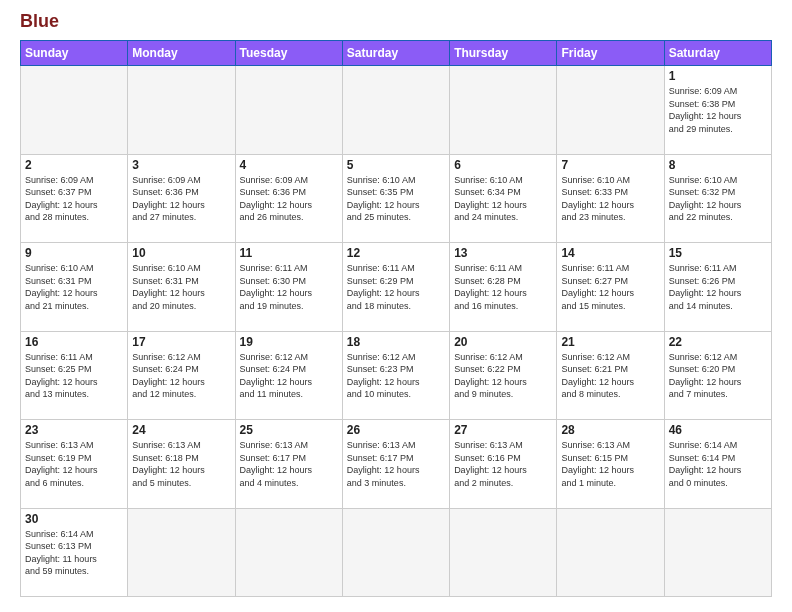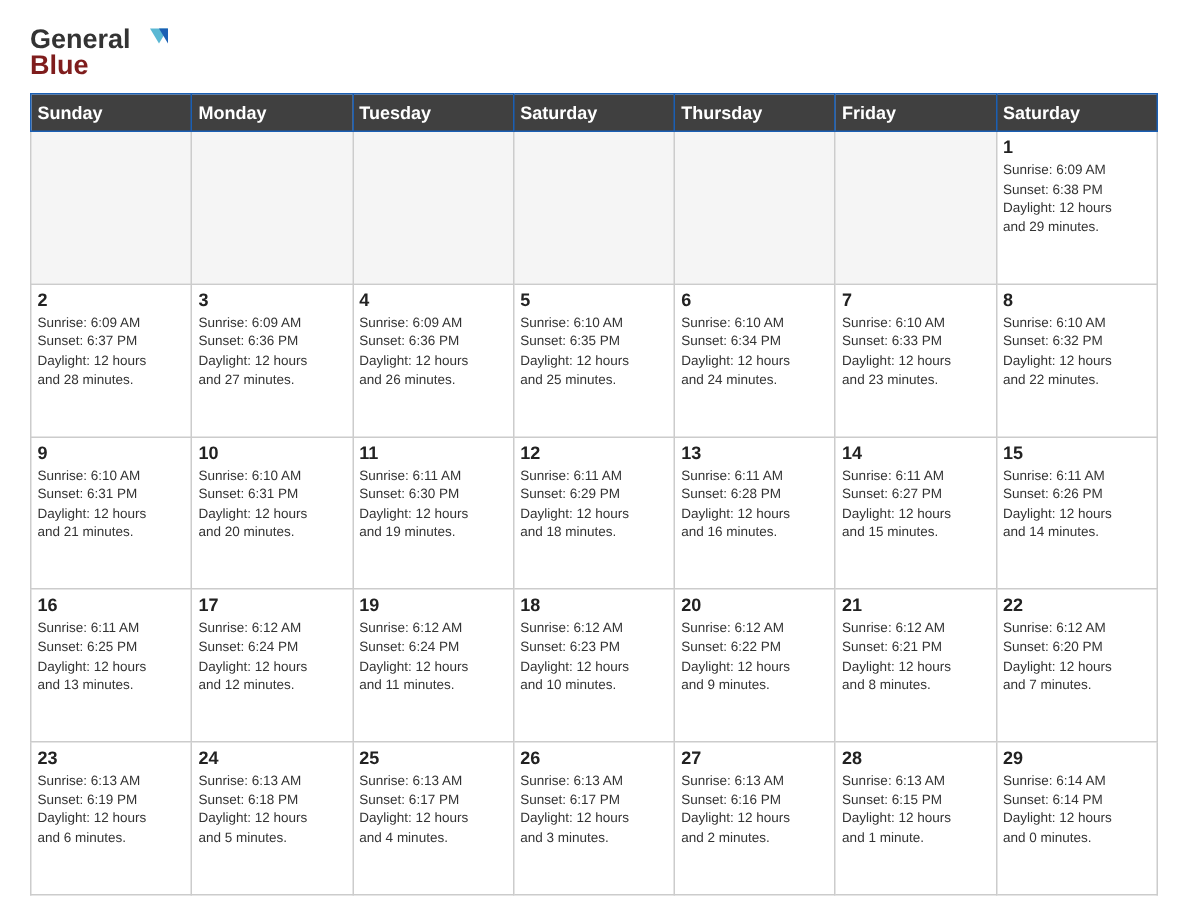--- a/index.html
+++ b/index.html
@@ -40,21 +40,21 @@
     .location {
       font-size: 14px;
       color: #555;
     }
     .calendar {
       width: 100%;
       border-collapse: collapse;
       flex: 1;
     }
     .calendar th {
-      background: #404040;
+      background: #8b5cf6;
       color: #fff;
       font-size: 12px;
       font-weight: bold;
       padding: 5px 4px;
       text-align: left;
       border: 1px solid #1a5fb4;
     }
     .calendar td {
       border: 1px solid #ccc;
       vertical-align: top;
@@ -81,27 +81,20 @@
       color: #333;
     }
   </style>
 </head>
 <body>
 
 <div class="page">
   <div class="header">
     <div class="logo">
   <div style="display:flex;flex-direction:column;align-items:flex-start;">
-    <div style="display:flex;align-items:center;">
-      <span style="font-size:18px;font-weight:bold;color:#333;">General</span>
-      <svg width="22" height="22" viewBox="0 0 22 22" style="margin-left:3px;">
-        <polygon points="10,4 22,4 16,14" fill="#5bb8d4"></polygon>
-        <polygon points="16,4 22,4 22,14" fill="#1a5fb4"></polygon>
-      </svg>
-    </div>
     <span style="font-size:18px;font-weight:bold;color:#7f1d1d;margin-top:-4px;">Blue</span>
   </div>
 </div>
     <div class="title-block">
       <div class="month-title"></div>
       <div class="location"></div>
     </div>
   </div>
 
   <table class="calendar">
@@ -322,22 +315,37 @@
 and 2 minutes.</div>
           </td>
           <td>
             <span class="day-num">28</span>
             <div class="day-info" style="white-space: pre-line;">Sunrise: 6:13 AM
 Sunset: 6:15 PM
 Daylight: 12 hours
 and 1 minute.</div>
           </td>
           <td>
-            <span class="day-num">29</span>
+            <span class="day-num">46</span>
             <div class="day-info" style="white-space: pre-line;">Sunrise: 6:14 AM
 Sunset: 6:14 PM
 Daylight: 12 hours
 and 0 minutes.</div>
           </td>
+        </tr>
+        <tr>
+          <td>
+            <span class="day-num">30</span>
+            <div class="day-info" style="white-space: pre-line;">Sunrise: 6:14 AM
+Sunset: 6:13 PM
+Daylight: 11 hours
+and 59 minutes.</div>
+          </td>
+          <td class="empty"></td>
+          <td class="empty"></td>
+          <td class="empty"></td>
+          <td class="empty"></td>
+          <td class="empty"></td>
+          <td class="empty"></td>
         </tr>
       </tbody>
   </table>
 </div>
 
 </body></html>

